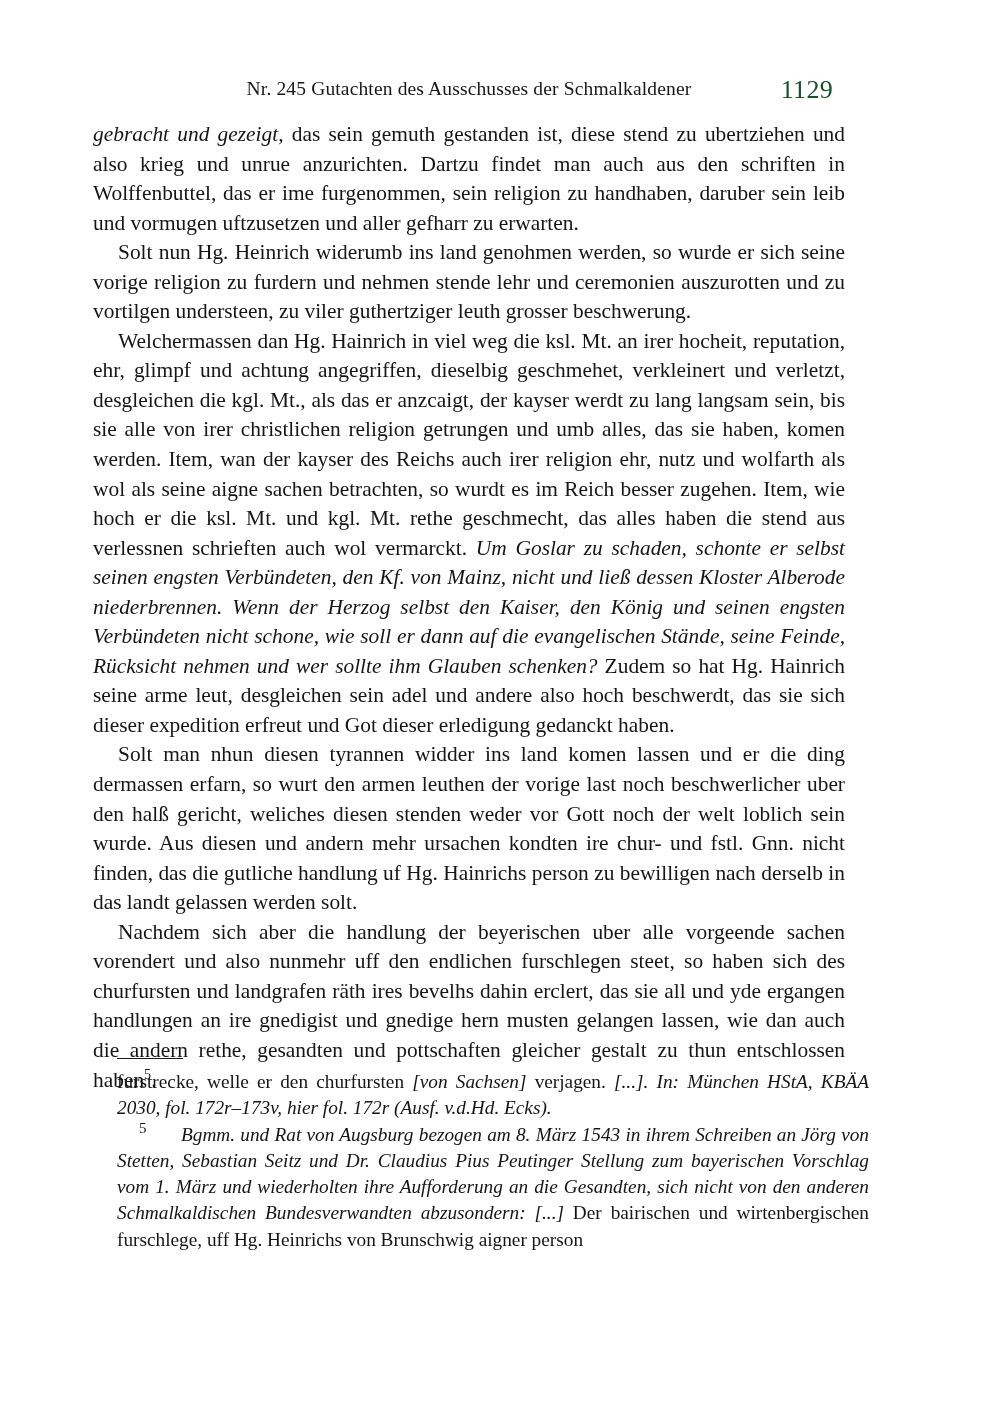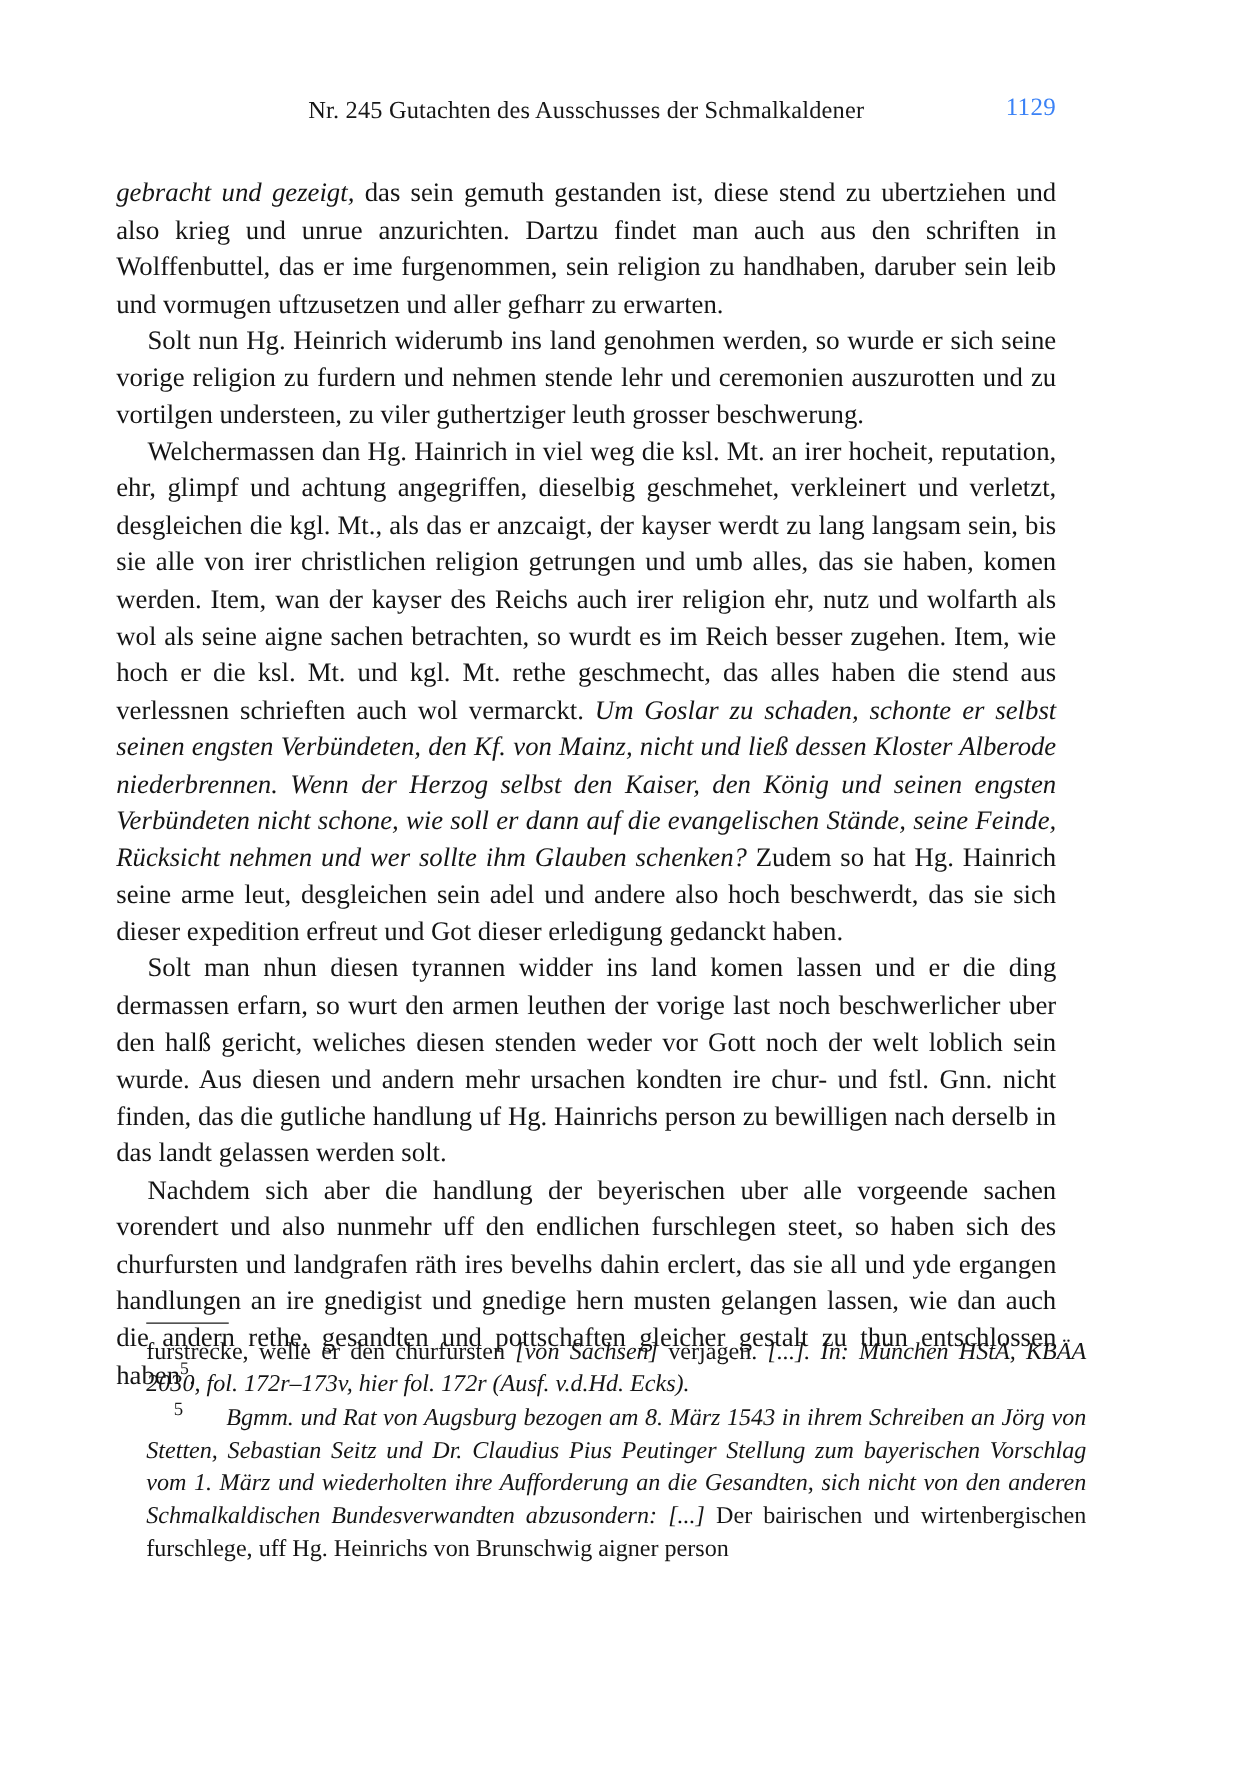--- a/index.html
+++ b/index.html
@@ -40,32 +40,32 @@
     top: 0;
     width: 752px;
     text-align: center;
     font-size: 19.5px;
     letter-spacing: 0.15px;
     white-space: nowrap;
     color: #171717;
   }
   .running-head-pageno {
     position: absolute;
-    right: 0;
+    right: 12px;
     top: -3px;
-    font-size: 20px;
-    color: #3b82f6;
+    font-size: 26px;
+    color: #14532d;
     letter-spacing: 0.3px;
   }
 
   
   .textblock {
     position: absolute;
     left: 93px;
-    top: 140px;
+    top: 120px;
     width: 752px;
   }
 
   p.body {
     margin: 0;
     font-size: 21.4px;
     line-height: 29.55px;
     text-align: justify;
     text-justify: inter-word;
     hyphens: none;

